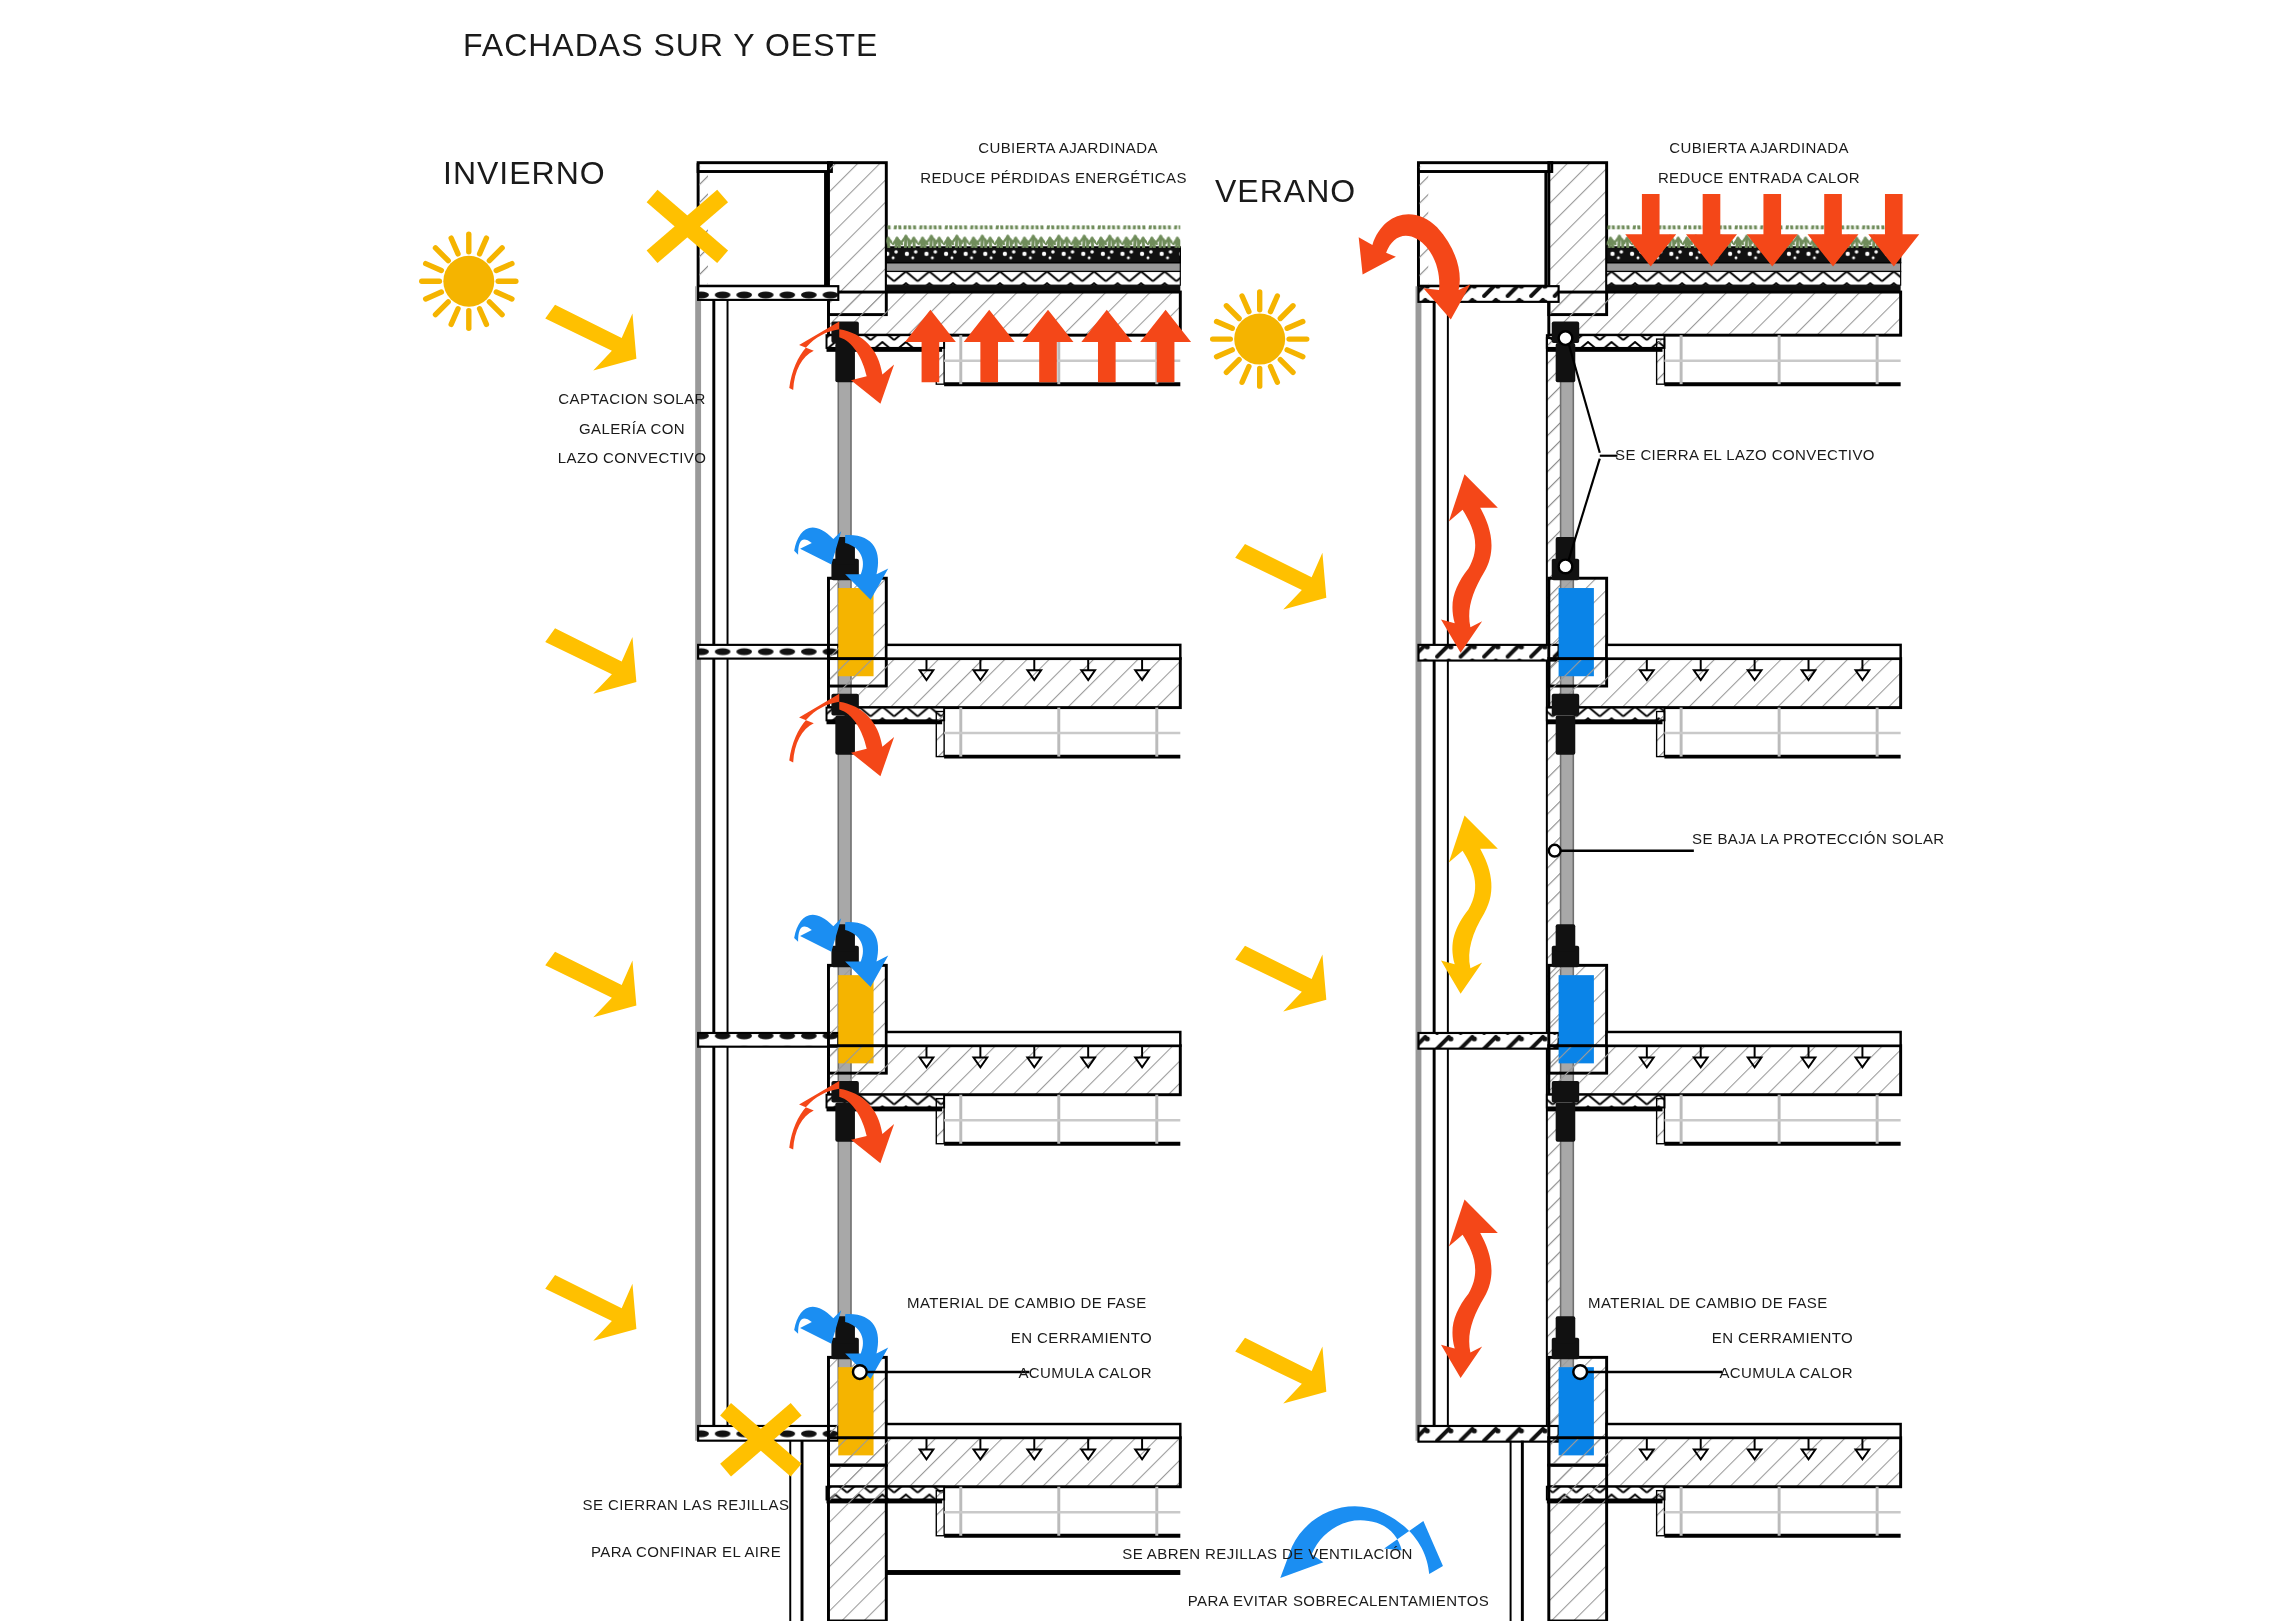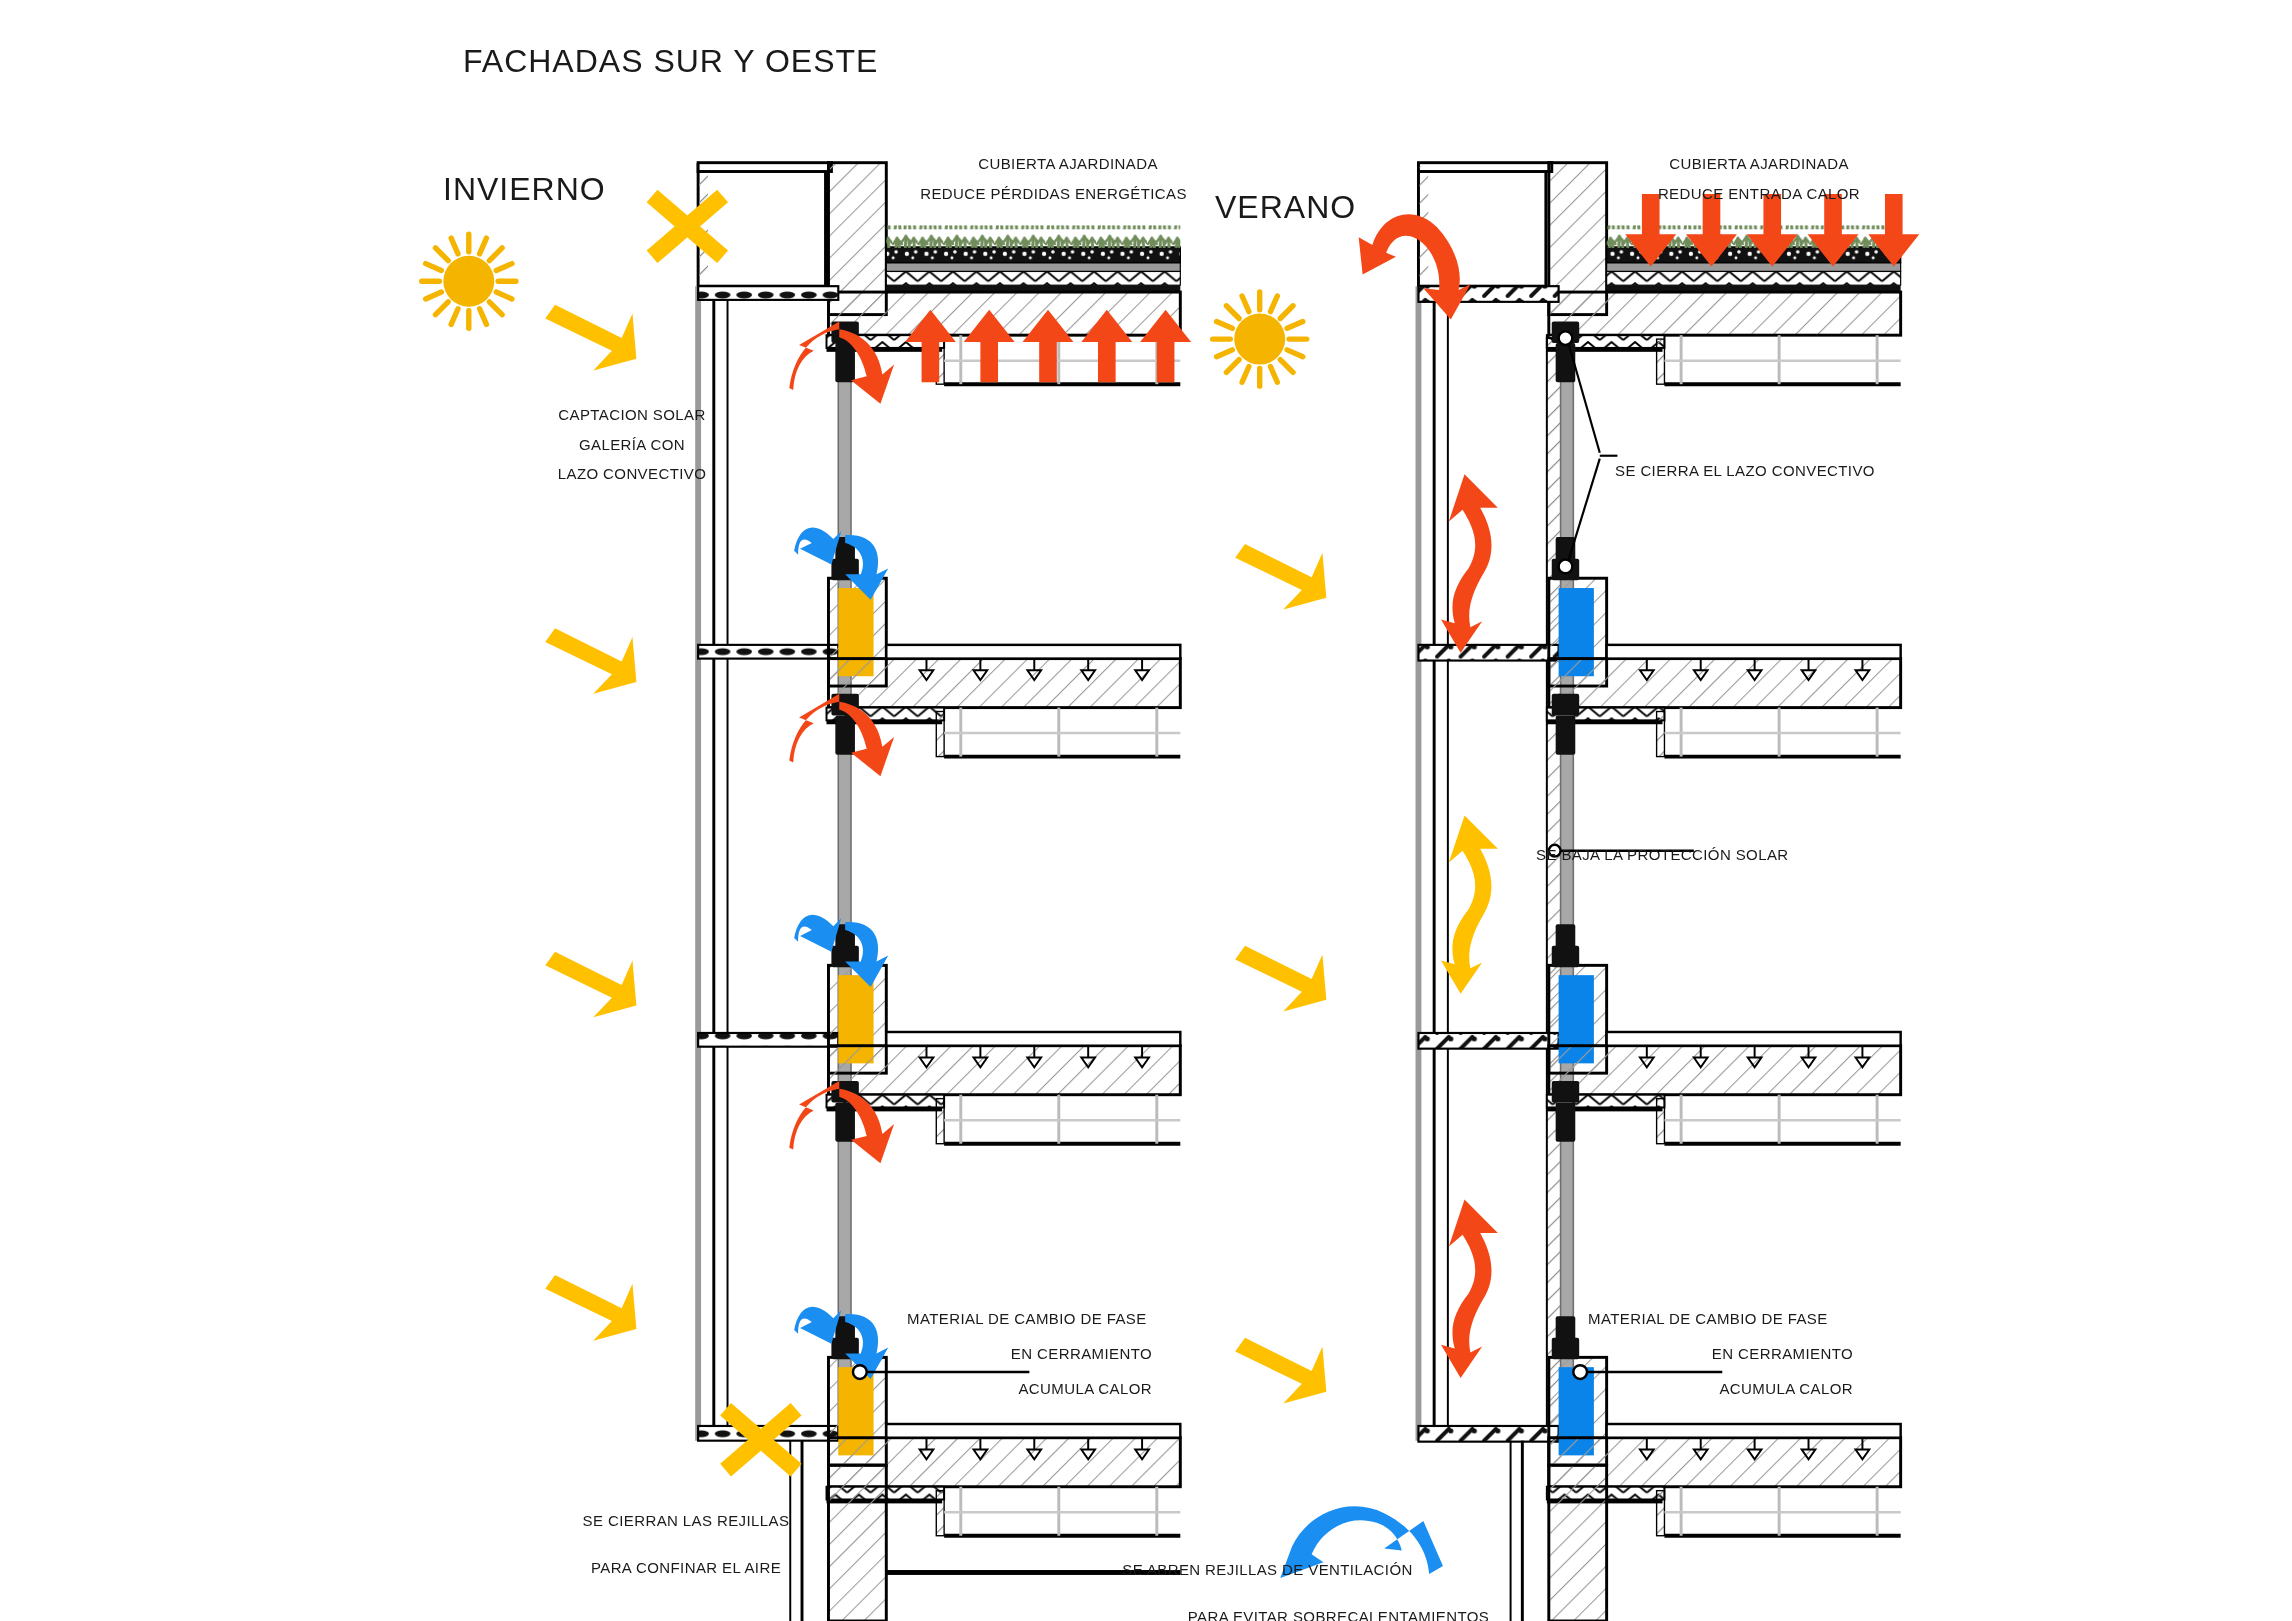--- a/index.html
+++ b/index.html
@@ -1,19 +1,19 @@
 <!DOCTYPE html>
 <html><head>
 <meta charset="utf-8">
 <style>
   html,body{margin:0;padding:0;background:#ffffff;}
   body{font-family:"Liberation Sans",sans-serif;}
   #page{position:relative;width:2293px;height:1621px;background:#fff;overflow:hidden;}
   .abs{position:absolute;}
-  .txt{position:absolute;color:#1a1a1a;font-family:"Liberation Sans",sans-serif;white-space:nowrap;letter-spacing:0.2px;margin-top:16px;}
+  .txt{position:absolute;color:#1a1a1a;font-family:"Liberation Sans",sans-serif;white-space:nowrap;letter-spacing:0.2px;}
   .title{font-size:32px;letter-spacing:1px;}
   .season{font-size:32px;letter-spacing:1px;}
   .note{font-size:15px;letter-spacing:0.4px;}
   .note.ctr{text-align:center;}
   .note.rt{text-align:right;}
   .note.lt{text-align:left;}
   svg{display:block;overflow:visible;}
 </style>
 </head>
 <body>
@@ -476,21 +476,21 @@
 <div class="txt note rt" style="left:907px;top:1364px;width:245px">ACUMULA CALOR</div>
 
 <div class="txt note ctr" style="left:549px;top:1496px;width:274px">SE CIERRAN LAS REJILLAS</div>
 <div class="txt note ctr" style="left:549px;top:1543px;width:274px">PARA CONFINAR EL AIRE</div>
 
 <div class="txt note ctr" style="left:1607px;top:139px;width:304px">CUBIERTA AJARDINADA</div>
 <div class="txt note ctr" style="left:1607px;top:169px;width:304px">REDUCE ENTRADA CALOR</div>
 
 <div class="txt note lt" style="left:1615px;top:446px">SE CIERRA EL LAZO CONVECTIVO</div>
 
-<div class="txt note lt" style="left:1536px;top:830px">SE BAJA LA PROTECCIÓN SOLAR</div>
+<div class="txt note lt" style="left:1692px;top:830px">SE BAJA LA PROTECCIÓN SOLAR</div>
 
 <div class="txt note lt" style="left:1588px;top:1294px">MATERIAL DE CAMBIO DE FASE</div>
 <div class="txt note rt" style="left:1588px;top:1329px;width:265px">EN CERRAMIENTO</div>
 <div class="txt note rt" style="left:1588px;top:1364px;width:265px">ACUMULA CALOR</div>
 
 <div class="txt note ctr" style="left:1101px;top:1545px;width:333px">SE ABREN REJILLAS DE VENTILACIÓN</div>
 <div class="txt note ctr" style="left:1172px;top:1592px;width:333px">PARA EVITAR SOBRECALENTAMIENTOS</div>
 
 </div>
 

